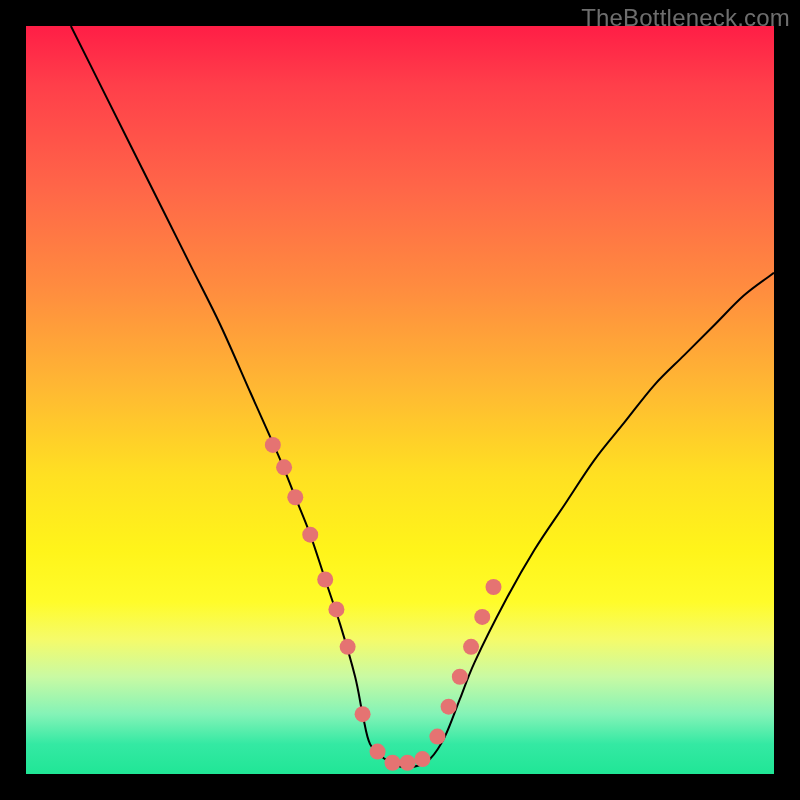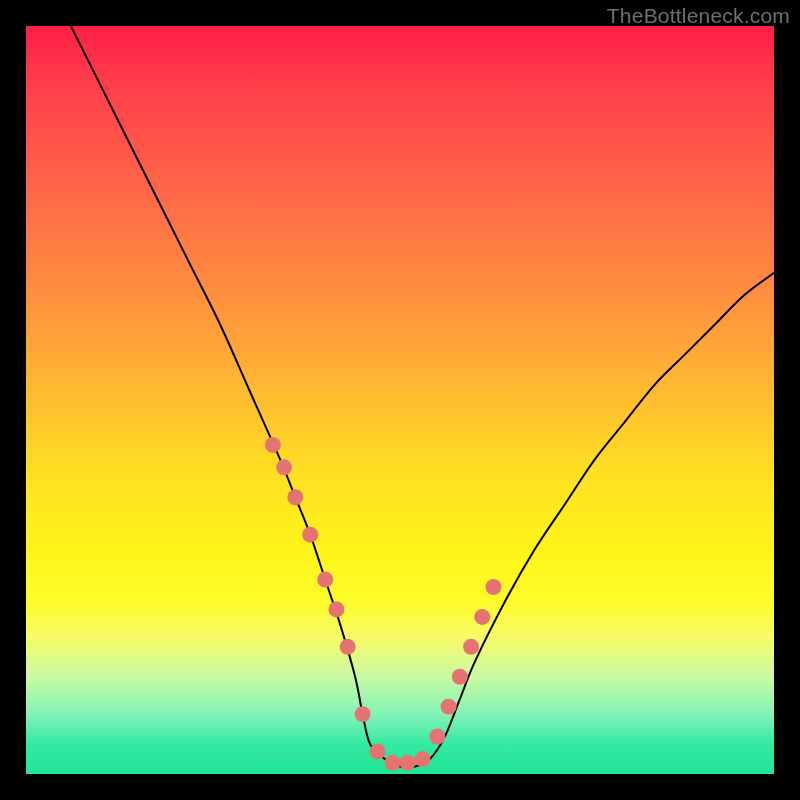--- a/index.html
+++ b/index.html
@@ -48,21 +48,21 @@
       #84f3b7 92%,
       #34e9a3 96%,
       #20e696 100%
     );
   }
   .watermark {
     position: absolute;
     top: 4px;
     right: 10px;
     color: #6e6e6e;
-    font-size: 21px;
+    font-size: 24px;
     letter-spacing: 0.2px;
     font-weight: 500;
     user-select: none;
   }
   svg.curve {
     position: absolute;
     left: 0;
     top: 0;
     width: 748px;
     height: 748px;

